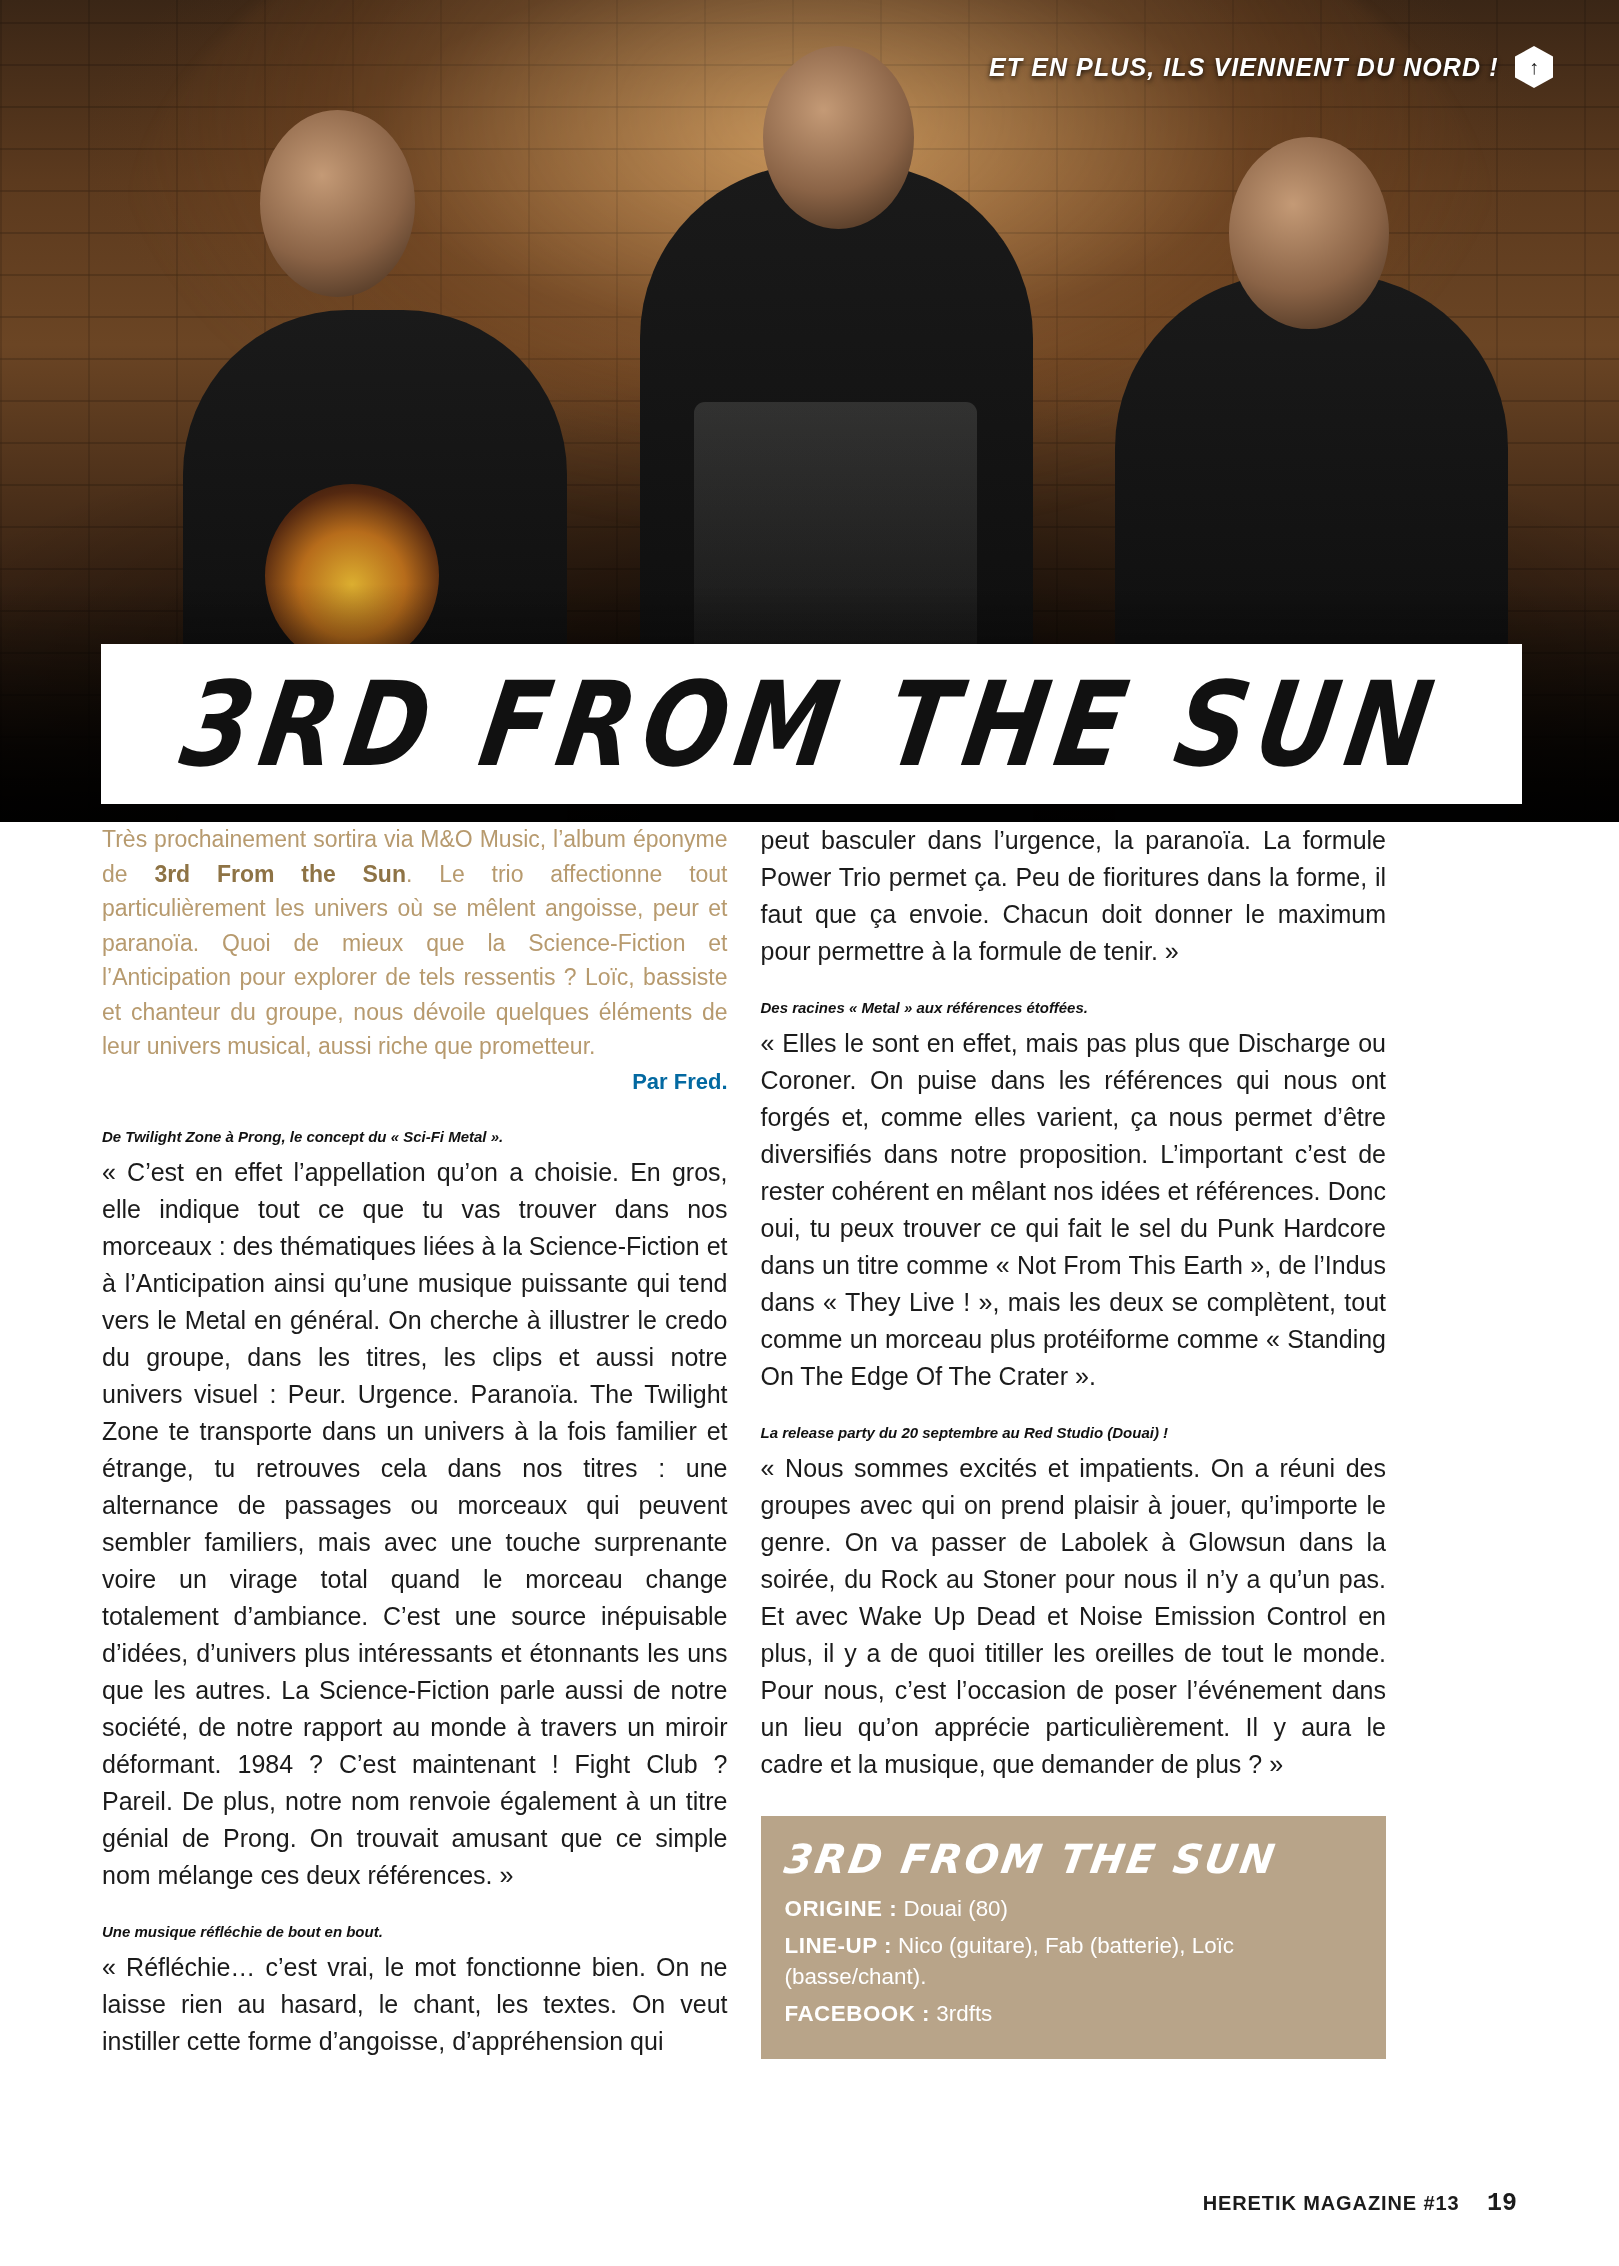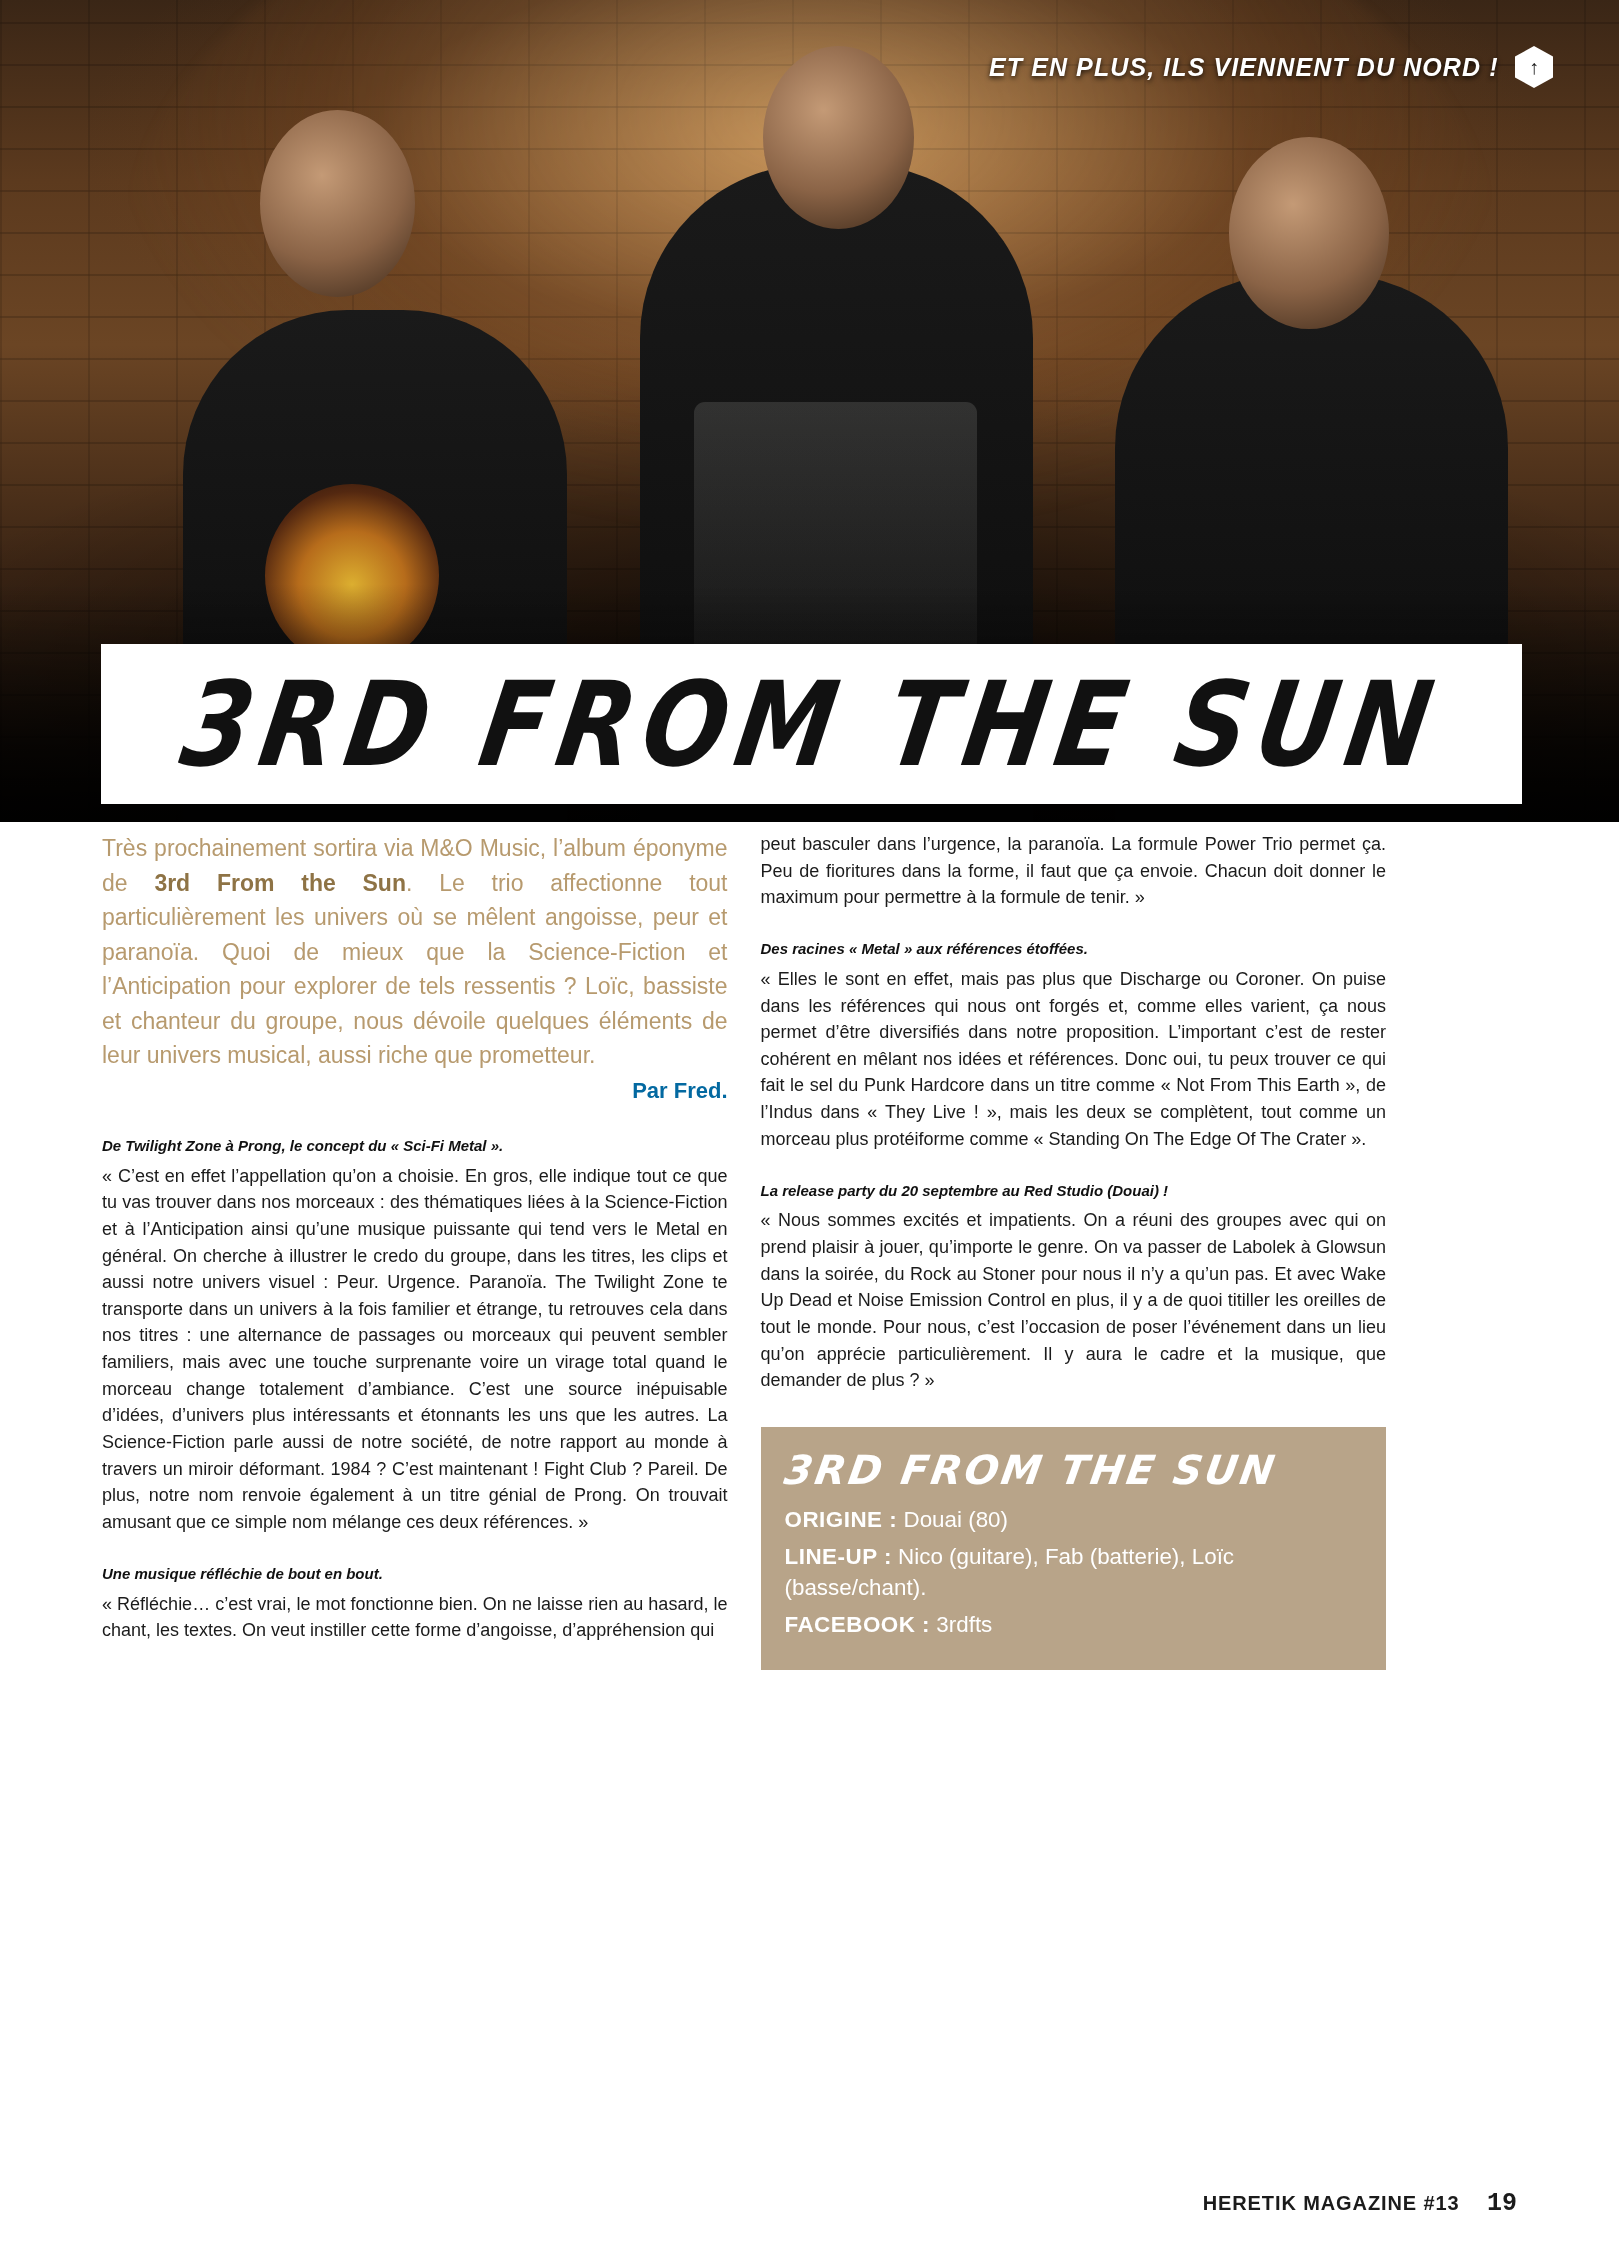--- a/index.html
+++ b/index.html
@@ -136,34 +136,34 @@
     white-space: nowrap;
     text-transform: uppercase;
     font-style: italic;
   }
 
   
   .content {
     position: absolute;
     top: 822px; left: 0;
     width: 1488px;
-    padding: 9px 102px;
+    padding: 0 102px;
   }
   .cols {
     display: flex;
     gap: 33px;
     align-items: flex-start;
   }
   .col {
     width: 676px;
   }
   p, .lead, .subhead {
     margin: 0 0 16.4px 0;
     text-align: justify;
-    font-size: 18px;
+    font-size: 25px;
     line-height: 1.48;
     color: #1b1b1b;
   }
   .lead {
     color: #b79a6e;
     font-size: 23px;
     line-height: 1.5;
     margin-bottom: 5.5px;
   }
   .lead b { color: #8e7345; }

